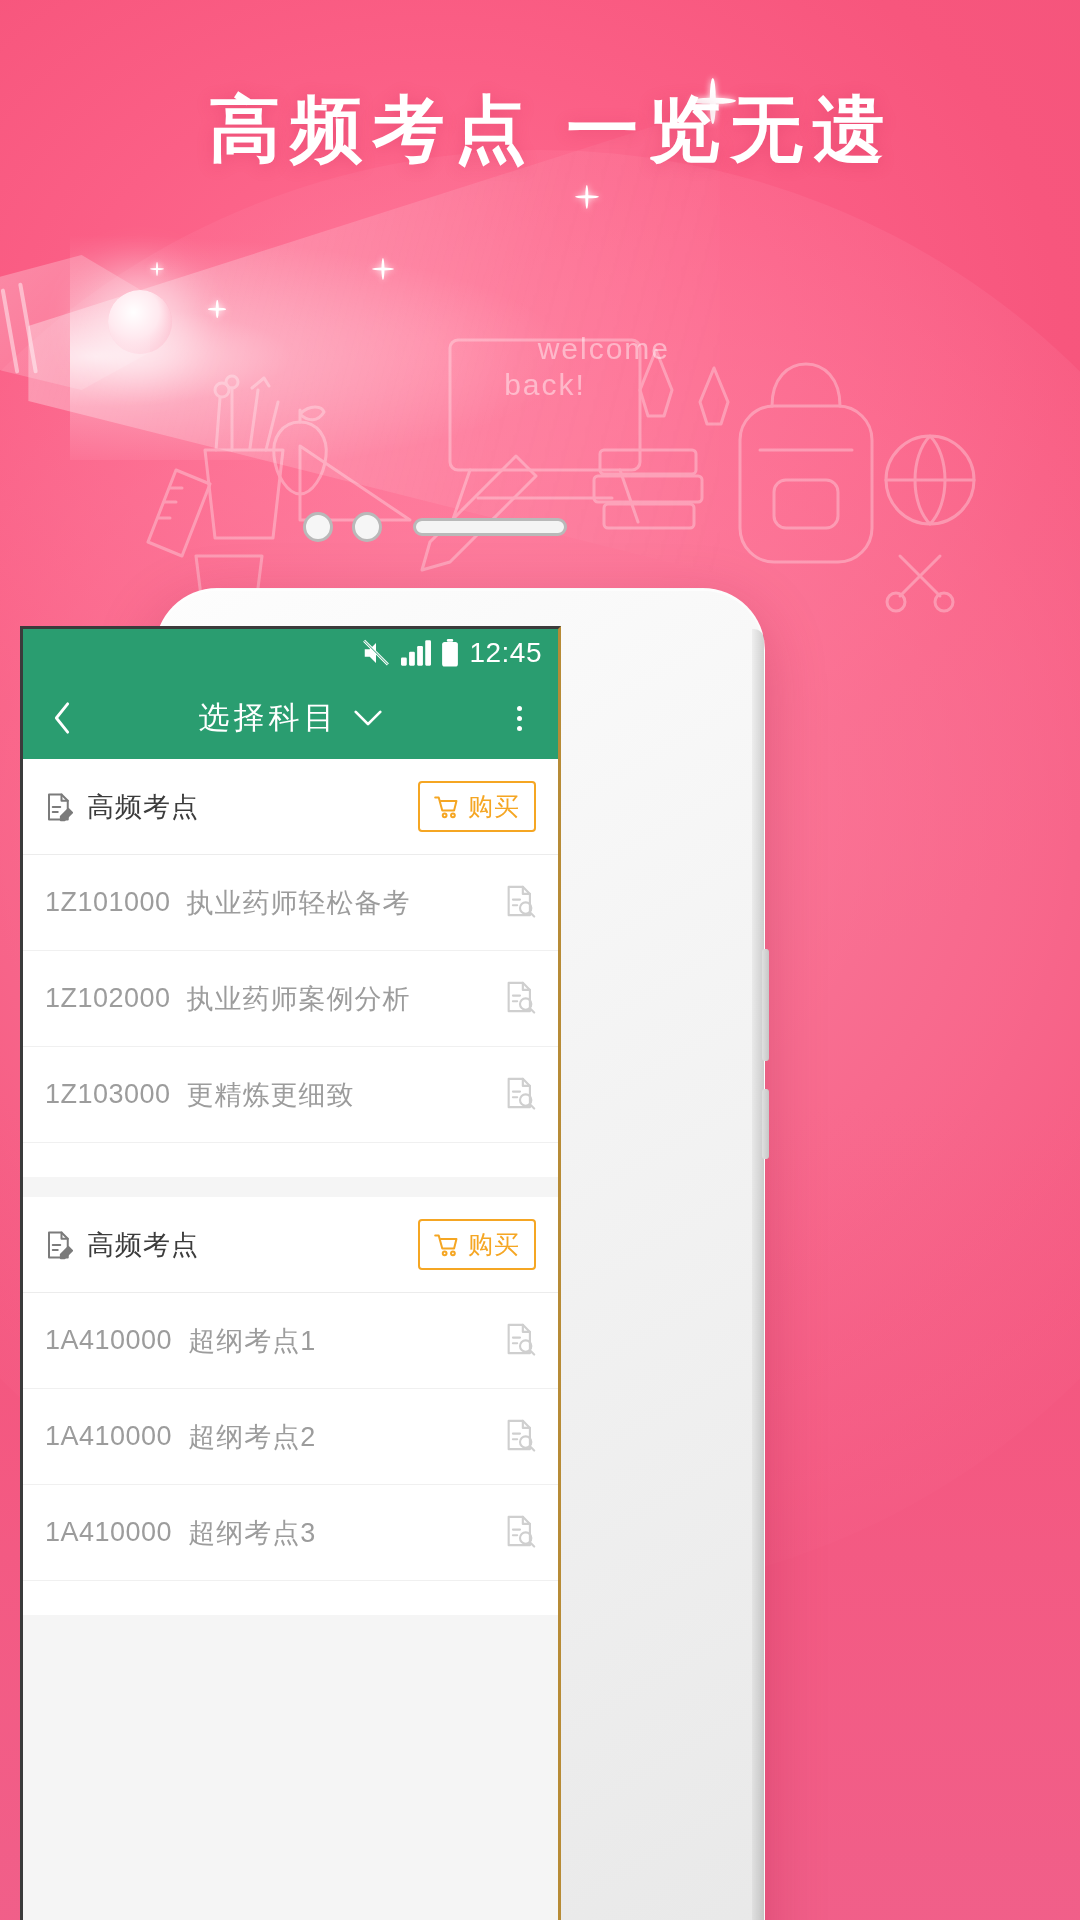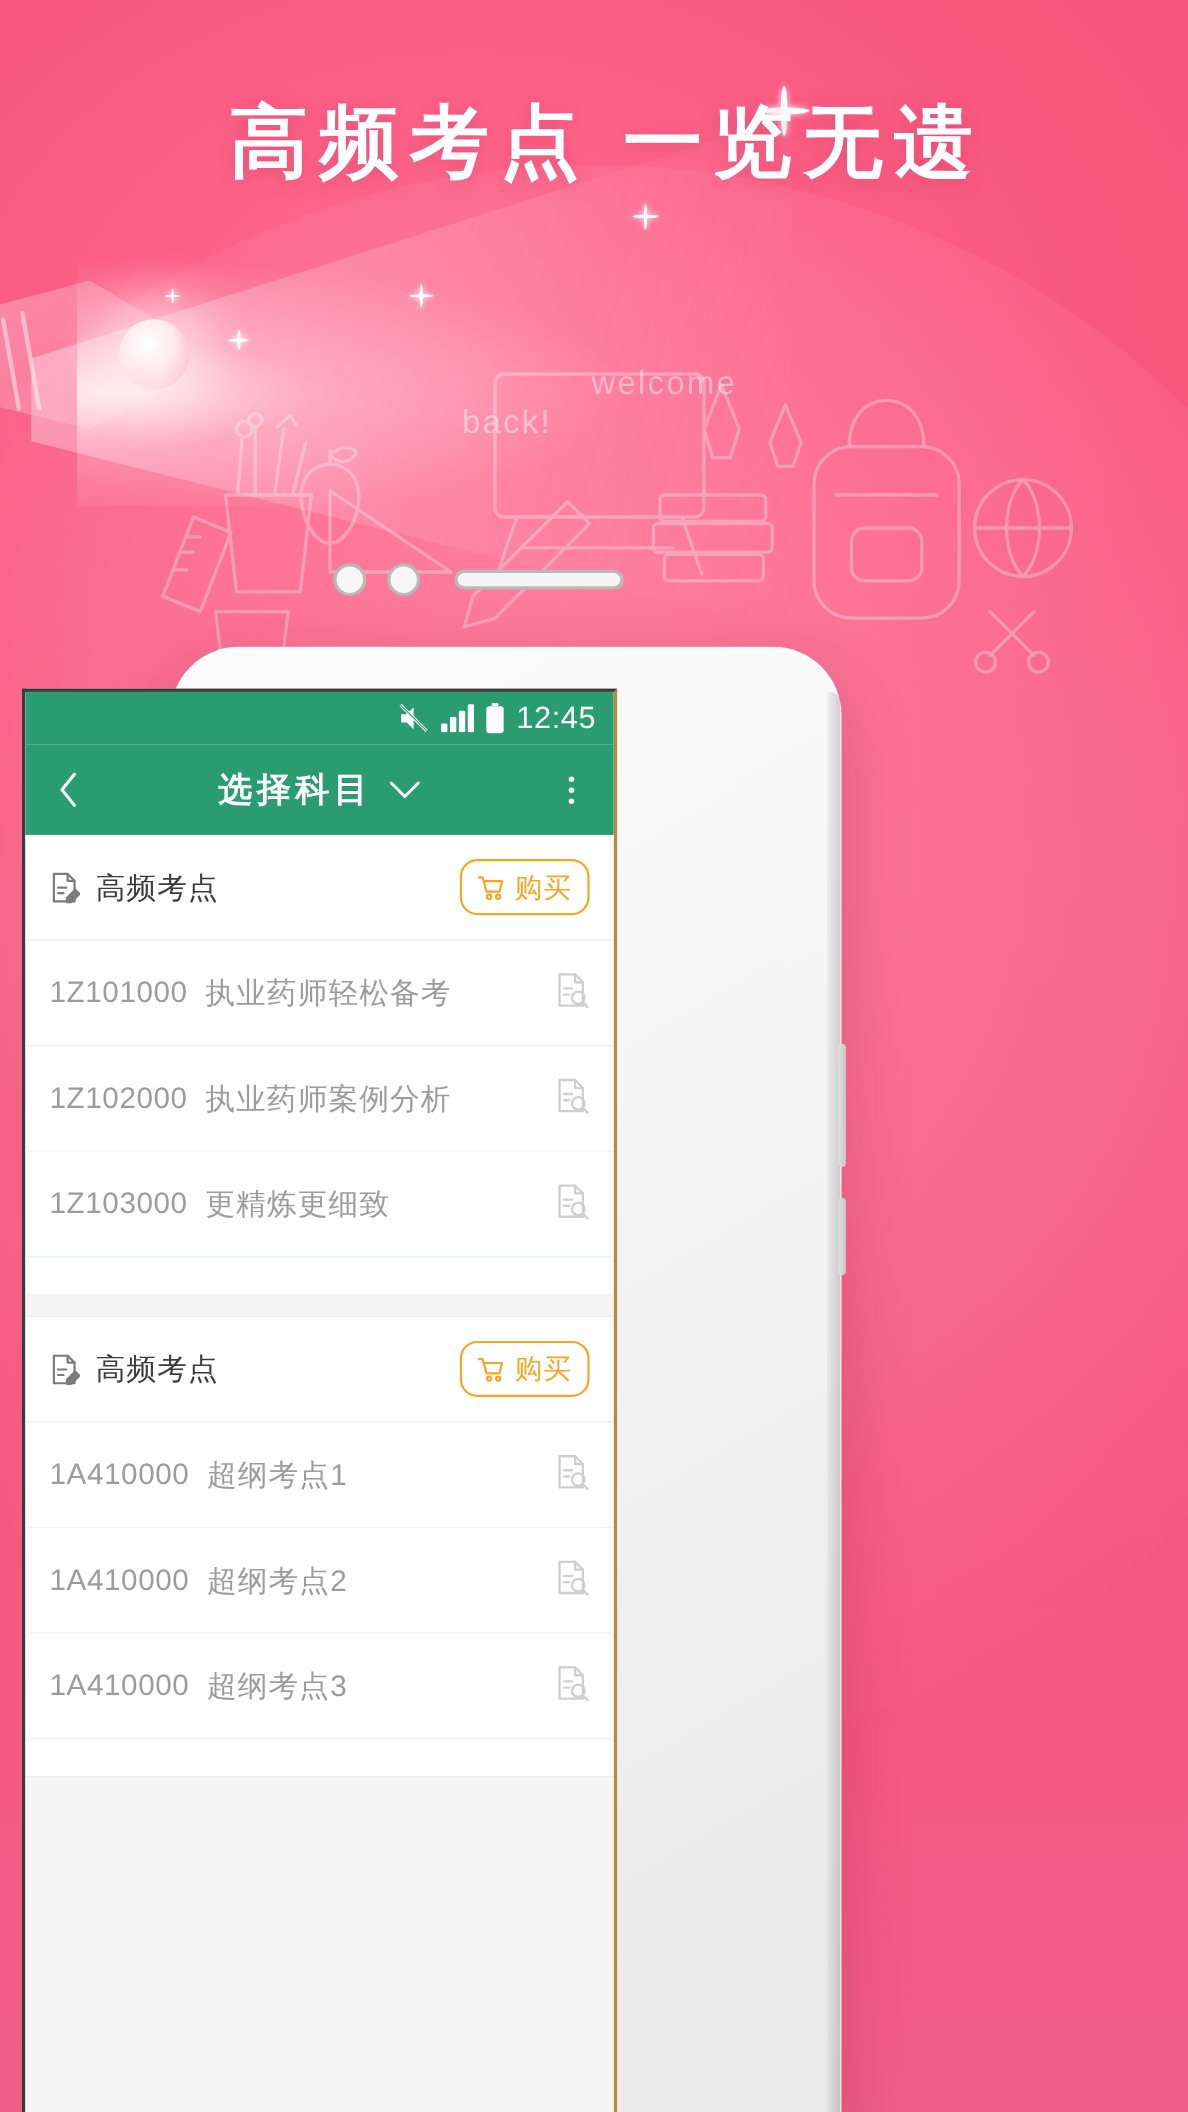--- a/index.html
+++ b/index.html
@@ -122,38 +122,38 @@
   .sb-icon { display:flex; align-items:center; }
 
   
   .appbar {
     height:82px; background:#2a9d70; display:flex; align-items:center;
     padding:0 22px; color:#fff; position:relative;
   }
   .back-chevron { width:34px; height:34px; display:flex; align-items:center; justify-content:center; }
   .appbar-title {
     position:absolute; left:0; right:0; display:flex; align-items:center;
-    justify-content:center; gap:14px; font-size:31px; letter-spacing:4px; font-weight:700;
+    justify-content:center; gap:14px; font-size:31px; letter-spacing:4px; font-weight:400;
   }
   .kebab { margin-left:auto; width:34px; height:34px; display:flex; flex-direction:column;
            align-items:center; justify-content:center; gap:5px; z-index:2; }
   .kebab i { width:5px; height:5px; background:#fff; border-radius:50%; display:block; }
 
   
   .scroll { height:1164px; background:#f5f5f5; overflow:hidden; }
   .card { background:#7dd3fc; margin-bottom:20px; }
 
   .sec-head {
     height:96px; display:flex; align-items:center; padding:0 22px;
     border-bottom:1px solid #ececec; background:#fff;
   }
   .sec-title { font-size:27px; color:#3c3c3c; margin-left:14px; letter-spacing:1px; }
   .buy-btn {
     margin-left:auto; display:flex; align-items:center; gap:8px;
-    border:2px solid #f5a623; color:#f5a623; border-radius:16px;
+    border:2px solid #f5a623; color:#f5a623; border-radius:4px;
     padding:7px 14px; font-size:25px; background:#fff; letter-spacing:1px;
   }
 
   .row {
     height:96px; display:flex; align-items:center; padding:0 22px;
     border-bottom:1px solid #f0f0f0; background:#fff;
   }
   .row:last-child { border-bottom:none; }
   .row-code { font-size:27px; color:#9c9c9c; letter-spacing:.5px; }
   .row-name { font-size:27px; color:#9c9c9c; margin-left:16px; letter-spacing:1px; }
@@ -222,21 +222,21 @@
       <circle cx="896" cy="272" r="9"></circle>
         <circle cx="944" cy="272" r="9"></circle>
 
       <path d="M196 226 h66 l-8 64 h-50z"></path>
     </svg>
   </div>
 
   <div class="bottom-wash"></div>
 
   <div style="position:absolute;left:420px;top:332px;width:250px;text-align:right;color:rgba(255,255,255,.45);font-size:30px;letter-spacing:2px;">welcome</div>
-  <div style="position:absolute;left:420px;top:368px;width:250px;text-align:left;color:rgba(255,255,255,.45);font-size:30px;letter-spacing:2px;">back!</div>
+  <div style="position:absolute;left:420px;top:368px;width:250px;text-align:center;color:rgba(255,255,255,.45);font-size:30px;letter-spacing:2px;">back!</div>
 
   <div class="headline">高频考点 一览无遗</div>
 
   <div class="phone">
     <div class="phone-shadow-edge"></div>
     <div class="btn-side"></div>
     <div class="btn-side b2"></div>
   </div>
   <div class="cam one"></div>
   <div class="cam two"></div>

